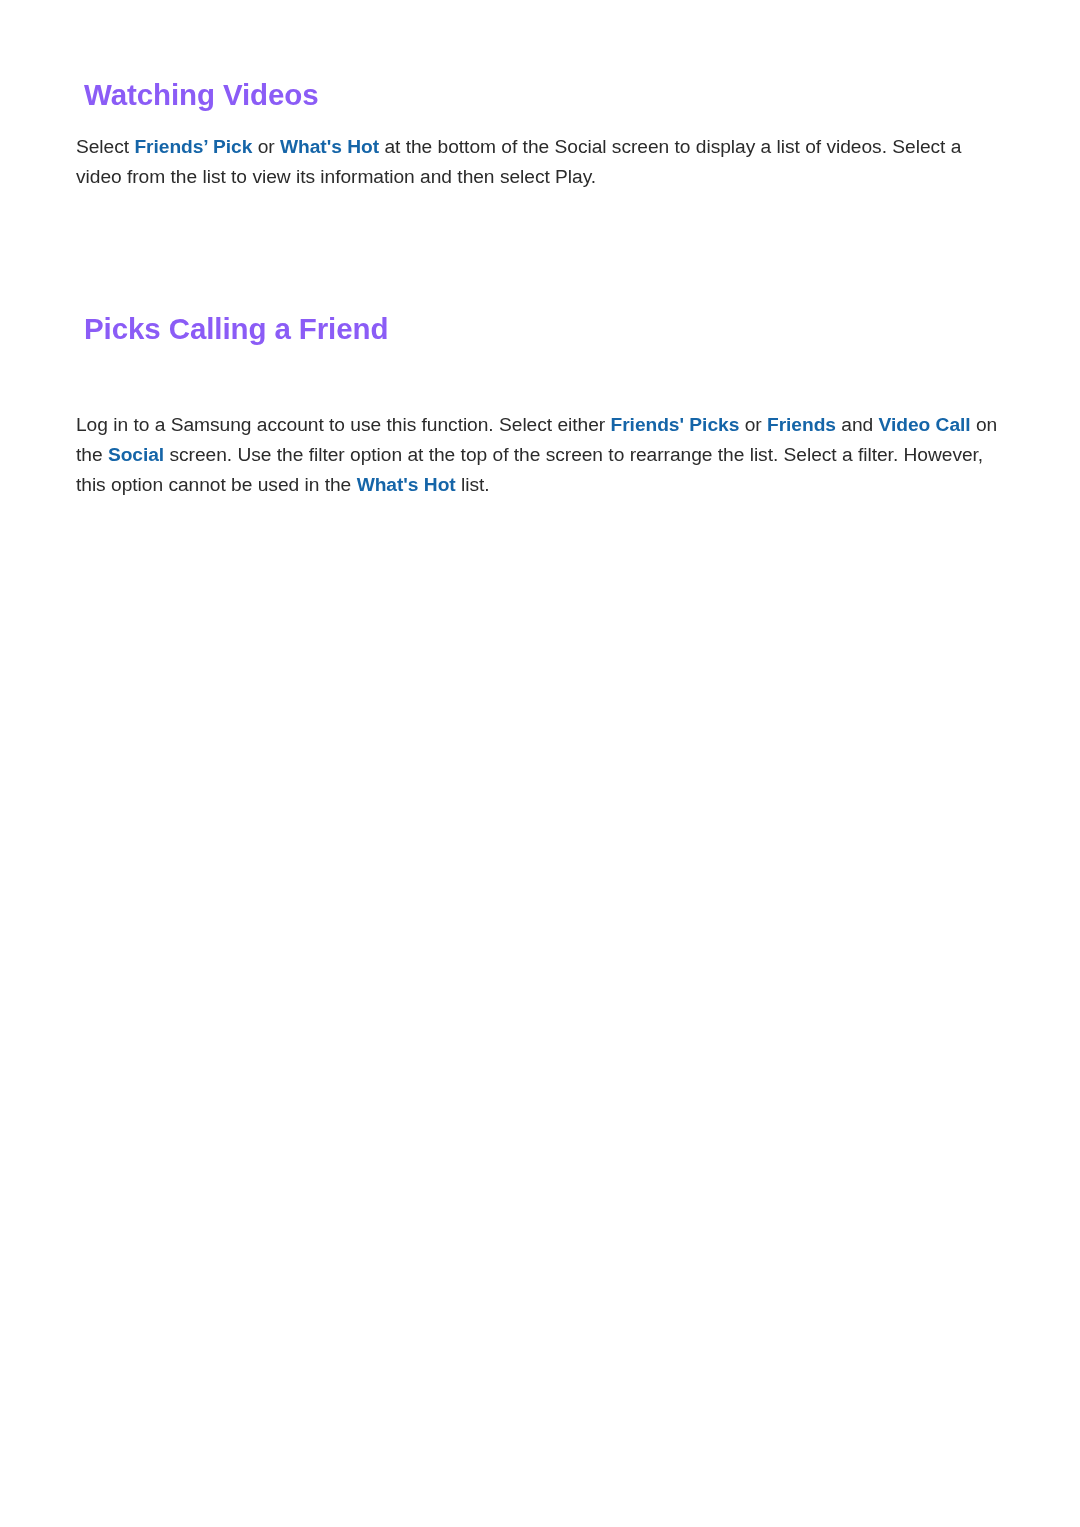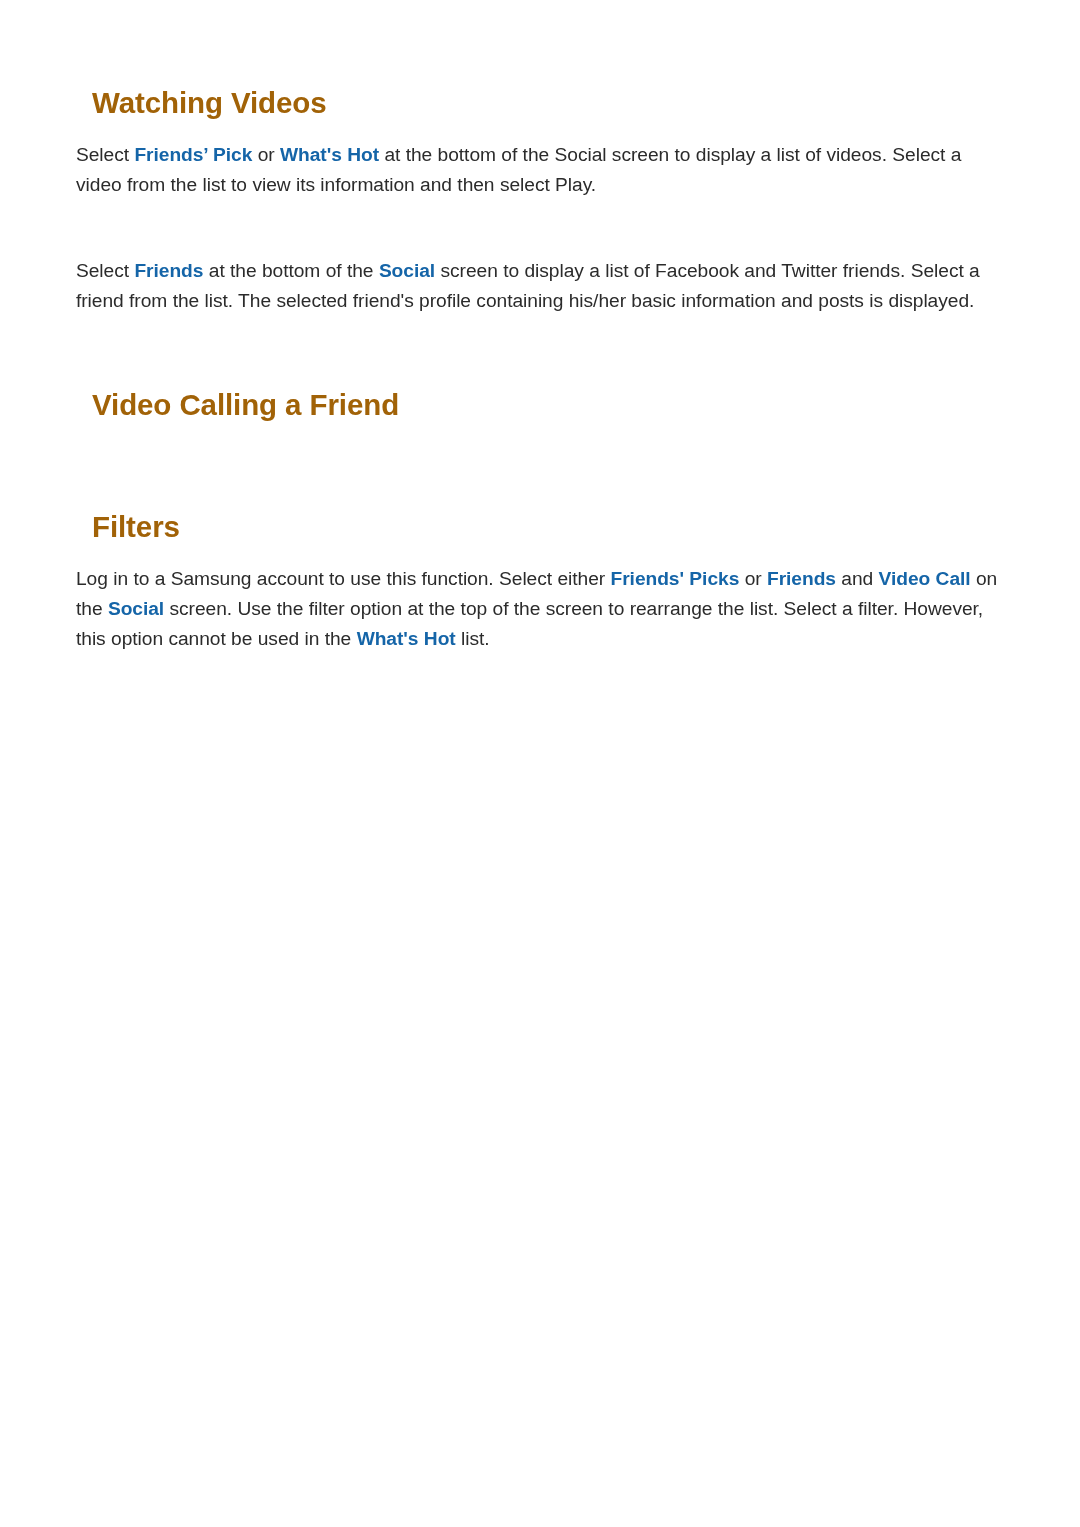--- a/index.html
+++ b/index.html
@@ -30,24 +30,24 @@
     width: 930px;
   }
 
   .section {
     margin: 0;
   }
 
   .section-heading {
     font-size: 29.5px;
     font-weight: bold;
-    color: #a16207;
+    color: #8b5cf6;
     letter-spacing: -0.1px;
     line-height: 1.15;
-    margin: 16px;
+    margin: 8px;
     padding: 0;
     white-space: pre-wrap;
   }
 
   .section-body {
     font-size: 19.2px;
     font-weight: normal;
     color: #2b2b2b;
     line-height: 1.565;
     margin: 0;
@@ -77,26 +77,24 @@
 
 <div class="page">
   <div class="content">
 
     <section class="section" id="sec-0">
       <h2 class="section-heading">Watching Videos</h2>
       <p class="section-body">Select <span class="hl">Friends’ Pick</span> or <span class="hl">What's Hot</span> at the bottom of the Social screen to display a list of videos. Select a video from the list to view its information and then select Play.</p>
     </section>
 
     <section class="section" id="sec-1">
-      <p class="section-body">Select <span class="hl">Friends</span> at the bottom of the <span class="hl">Social</span> screen to display a list of Facebook and Twitter friends. Select a friend from the list. The selected friend's profile containing his/her basic information and posts is displayed.</p>
     </section>
 
     <section class="section" id="sec-2">
-      <h2 class="section-heading">Video Calling a Friend</h2>
+      <h2 class="section-heading">Picks Calling a Friend</h2>
     </section>
 
     <section class="section" id="sec-3">
-      <h2 class="section-heading">Filters</h2>
       <p class="section-body">Log in to a Samsung account to use this function. Select either <span class="hl">Friends' Picks</span> or <span class="hl">Friends</span> and <span class="hl">Video Call</span> on the <span class="hl">Social</span> screen. Use the filter option at the top of the screen to rearrange the list. Select a filter. However, this option cannot be used in the <span class="hl">What's Hot</span> list.</p>
     </section>
 
   </div>
 </div>
 
 </body></html>

